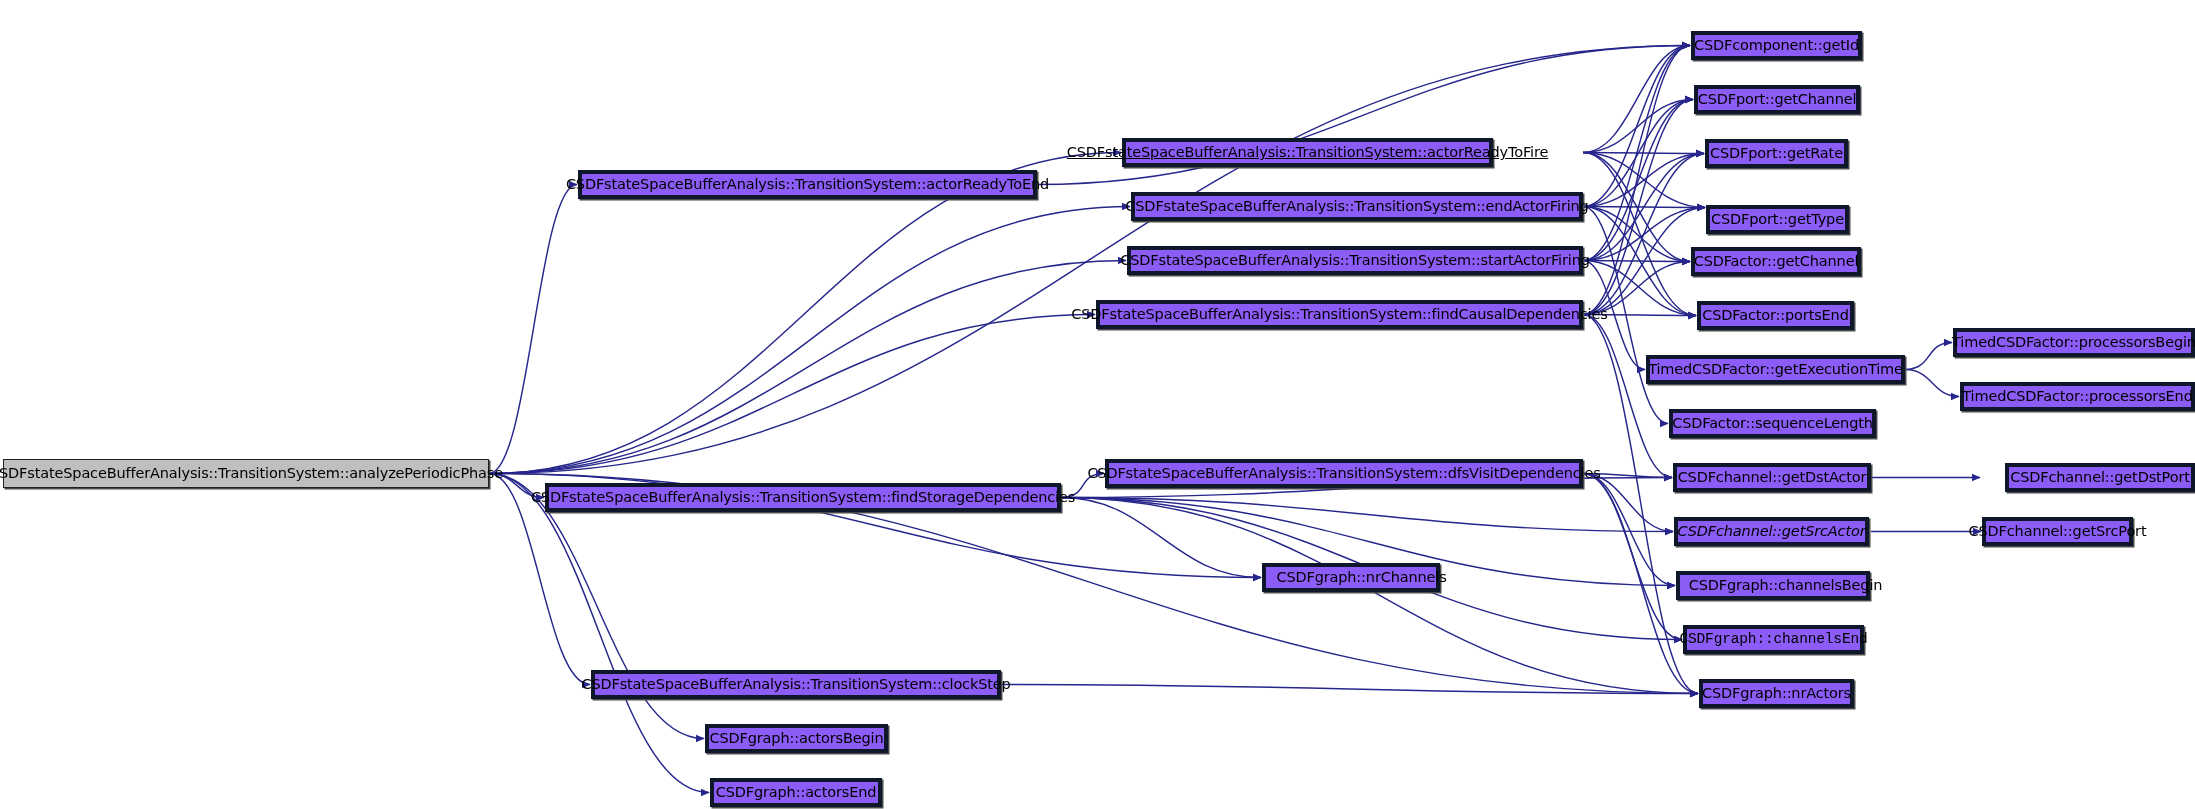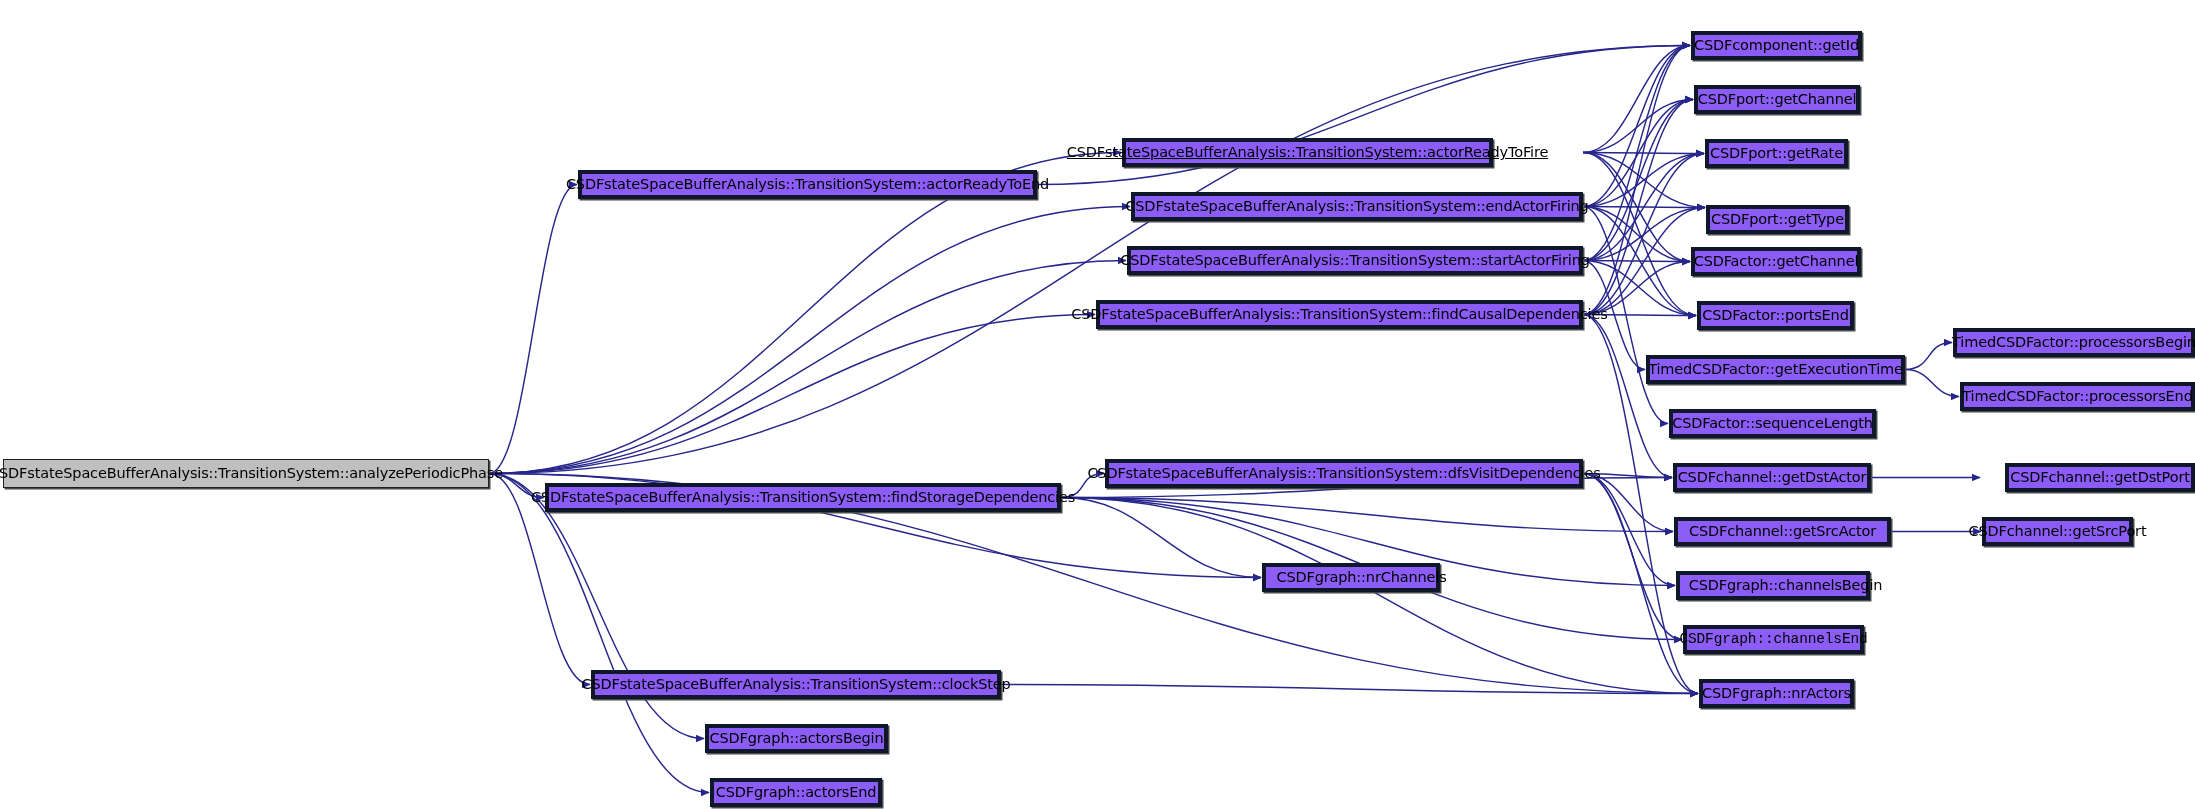--- a/index.html
+++ b/index.html
@@ -173,21 +173,21 @@
       </div>
       <div class="gnode" style="left: 1646px; top: 355px; width: 259px; height: 29px;">
         <span>TimedCSDFactor::getExecutionTime</span>
       </div>
       <div class="gnode" style="left: 1669px; top: 409px; width: 207px; height: 29px;">
         <span>CSDFactor::sequenceLength</span>
       </div>
       <div class="gnode" style="left: 1673px; top: 463px; width: 198px; height: 29px;">
         <span>CSDFchannel::getDstActor</span>
       </div>
-      <div class="gnode" style="left: 1674px; top: 517px; width: 217px; height: 29px;">
+      <div class="gnode" style="left: 1674px; top: 517px; width: 195px; height: 29px; font-style: italic;">
         <span>CSDFchannel::getSrcActor</span>
       </div>
       <div class="gnode" style="left: 1676px; top: 571px; width: 194px; height: 29px; padding-left: 32px;">
         <span>CSDFgraph::channelsBegin</span>
       </div>
       <div class="gnode" style="left: 1683px; top: 625px; width: 181px; height: 29px; font-family: Liberation Mono, monospace;">
         <span>CSDFgraph::channelsEnd</span>
       </div>
       <div class="gnode" style="left: 1699px; top: 679px; width: 155px; height: 29px;">
         <span>CSDFgraph::nrActors</span>

